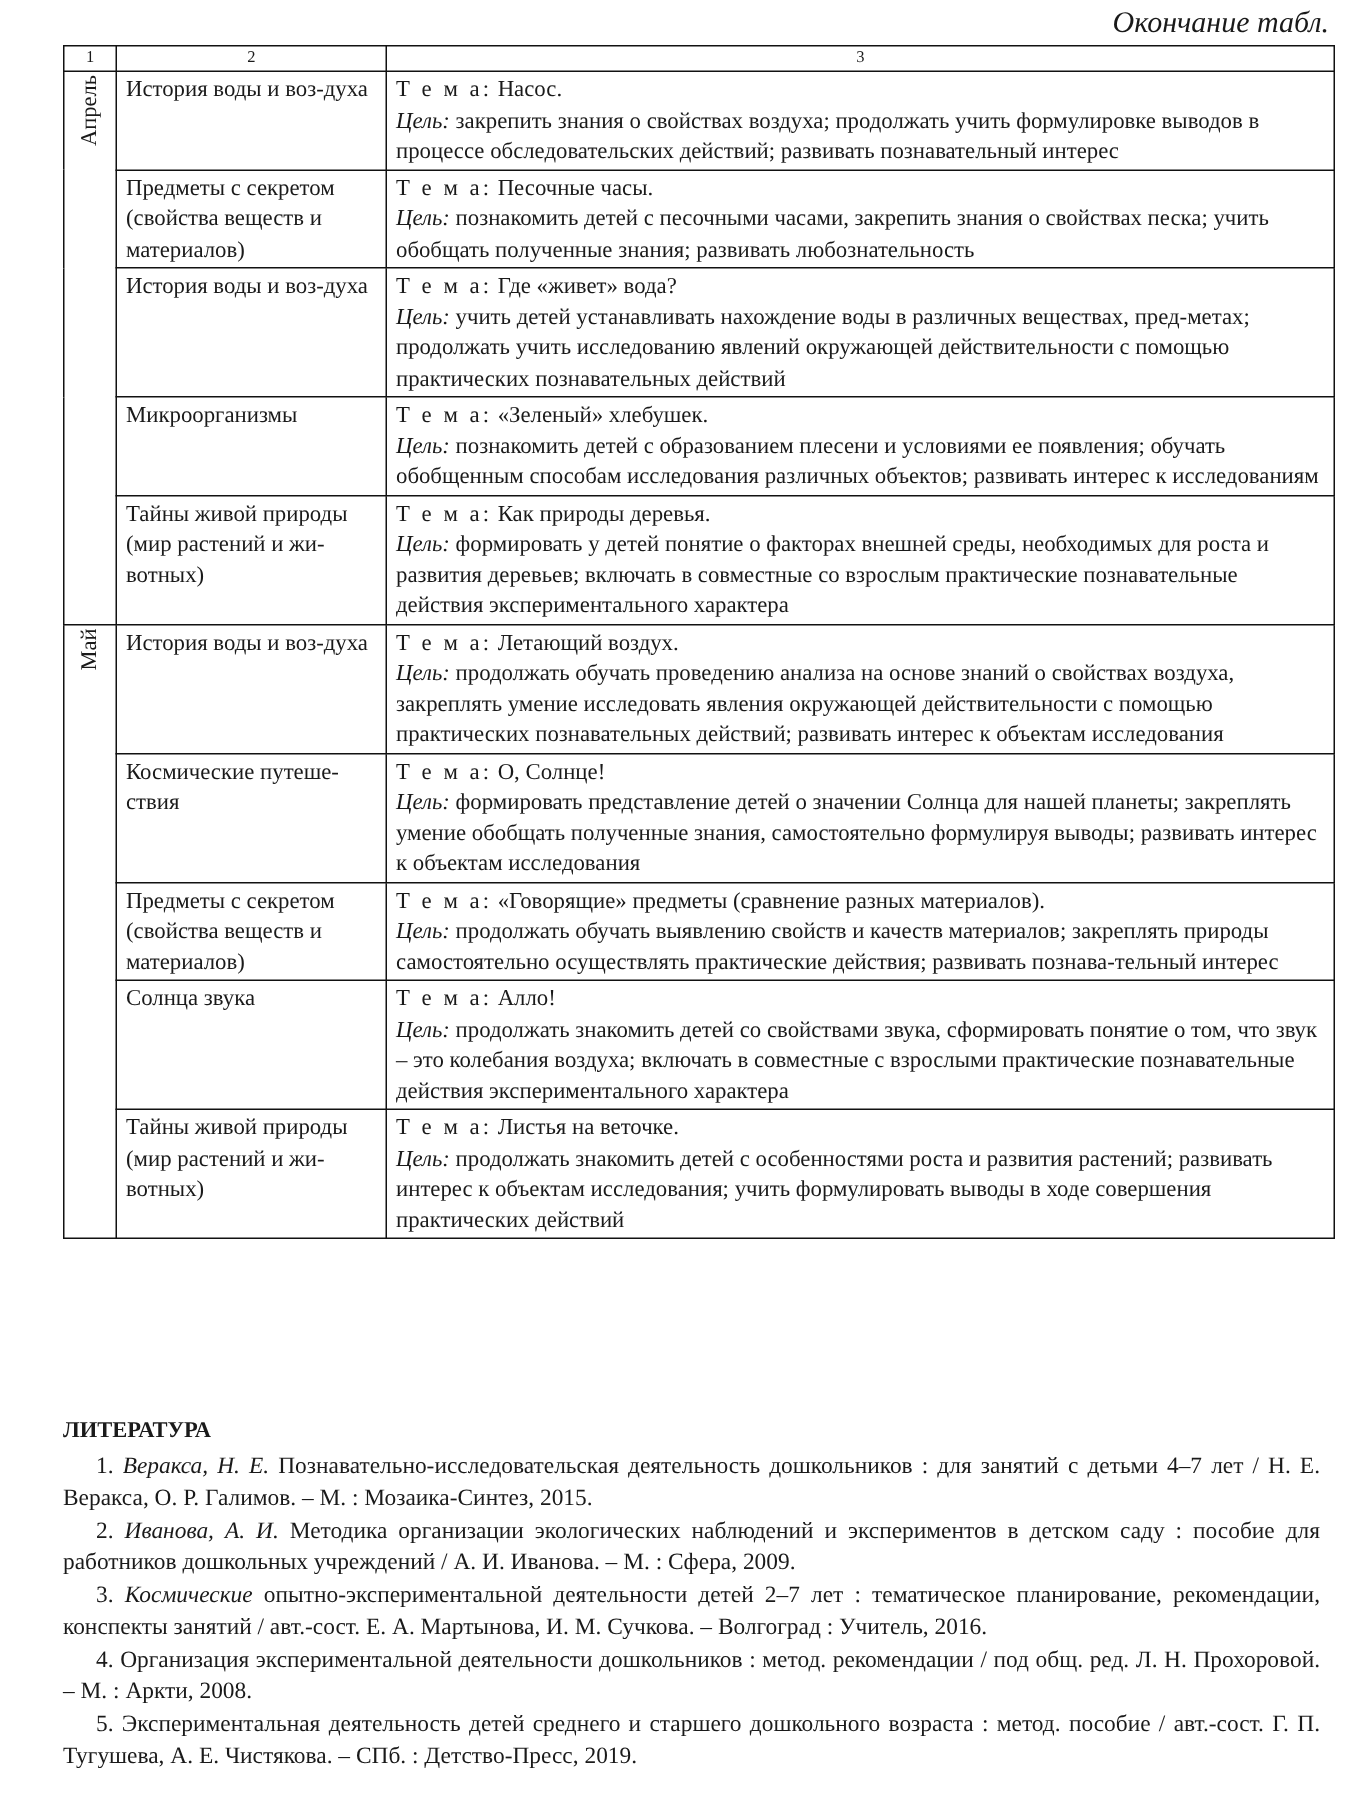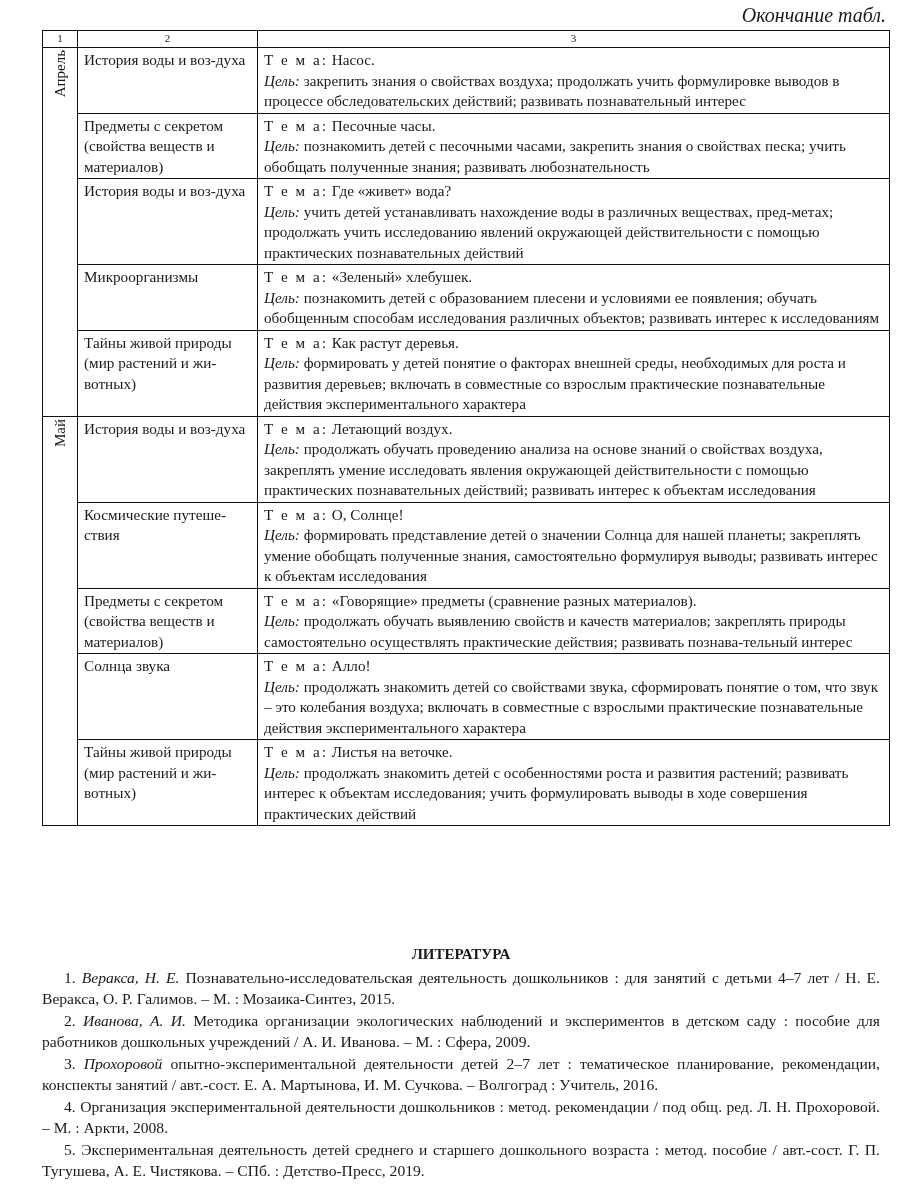--- a/index.html
+++ b/index.html
@@ -27,21 +27,21 @@
   .month-label {
     display: inline-block; writing-mode: vertical-rl; transform: rotate(180deg);
     font-size: 15px;
   }
   .topic-title .spaced { letter-spacing: 2px; }
   .goal-label { font-style: italic; text-align: right; }
   .lit {
     position: absolute; left: 42px; top: 944px; width: 838px;
     font-size: 15.6px; line-height: 21.5px; text-align: justify;
   }
-  .lit-title { text-align: center; font-weight: bold; font-size: 15px; margin-bottom: 1px; }
+  .lit-title { text-align: left; font-weight: bold; font-size: 15px; margin-bottom: 1px; }
   .lit-item { text-indent: 22px; margin: 0; }
   .lit-item .it { font-style: italic; }
 </style>
 </head>
 <body>
 
 <div class="table-note">Окончание табл.</div>
 
 <table class="plan">
   <colgroup>
@@ -82,21 +82,21 @@
       <tr>
         <td>Микроорганизмы</td>
         <td>
           <div class="topic-title"><span class="spaced">Т е м а:</span> <span>«Зеленый» хлебушек.</span></div>
           <div><span class="goal-label">Цель:</span> <span>познакомить детей с образованием плесени и условиями ее появления; обучать обобщенным способам исследования различных объектов; развивать интерес к исследованиям</span></div>
         </td>
       </tr>
       <tr>
         <td>Тайны живой природы (мир растений и жи-вотных)</td>
         <td>
-          <div class="topic-title"><span class="spaced">Т е м а:</span> <span>Как растут деревья.</span></div>
+          <div class="topic-title"><span class="spaced">Т е м а:</span> <span>Как природы деревья.</span></div>
           <div><span class="goal-label">Цель:</span> <span>формировать у детей понятие о факторах внешней среды, необходимых для роста и развития деревьев; включать в совместные со взрослым практические познавательные действия экспериментального характера</span></div>
         </td>
       </tr>
       <tr>
         <td class="month" rowspan="5"><span class="month-label">Май</span></td>
         <td>История воды и воз-духа</td>
         <td>
           <div class="topic-title"><span class="spaced">Т е м а:</span> <span>Летающий воздух.</span></div>
           <div><span class="goal-label">Цель:</span> <span>продолжать обучать проведению анализа на основе знаний о свойствах воздуха, закреплять умение исследовать явления окружающей действительности с помощью практических познавательных действий; развивать интерес к объектам исследования</span></div>
         </td>
@@ -130,17 +130,17 @@
         </td>
       </tr>
     </tbody>
 </table>
 
 <div class="lit">
   <div class="lit-title">ЛИТЕРАТУРА</div>
   <div id="lit-list">
       <p class="lit-item"><span>1.</span> <span class="it">Веракса, Н. Е.</span> <span>Познавательно-исследовательская деятельность дошкольников : для занятий с детьми 4–7 лет / Н. Е. Веракса, О. Р. Галимов. – М. : Мозаика-Синтез, 2015.</span></p>
       <p class="lit-item"><span>2.</span> <span class="it">Иванова, А. И.</span> <span>Методика организации экологических наблюдений и экспериментов в детском саду : пособие для работников дошкольных учреждений / А. И. Иванова. – М. : Сфера, 2009.</span></p>
-      <p class="lit-item"><span>3.</span> <span class="it">Прохоровой</span> <span>опытно-экспериментальной деятельности детей 2–7 лет : тематическое планирование, рекомендации, конспекты занятий / авт.-сост. Е. А. Мартынова, И. М. Сучкова. – Волгоград : Учитель, 2016.</span></p>
+      <p class="lit-item"><span>3.</span> <span class="it">Космические</span> <span>опытно-экспериментальной деятельности детей 2–7 лет : тематическое планирование, рекомендации, конспекты занятий / авт.-сост. Е. А. Мартынова, И. М. Сучкова. – Волгоград : Учитель, 2016.</span></p>
       <p class="lit-item"><span>4.</span> <span>Организация экспериментальной деятельности дошкольников : метод. рекомендации / под общ. ред. Л. Н. Прохоровой. – М. : Аркти, 2008.</span></p>
       <p class="lit-item"><span>5.</span> <span>Экспериментальная деятельность детей среднего и старшего дошкольного возраста : метод. пособие / авт.-сост. Г. П. Тугушева, А. Е. Чистякова. – СПб. : Детство-Пресс, 2019.</span></p>
     </div>
 </div>
 
 </body></html>

